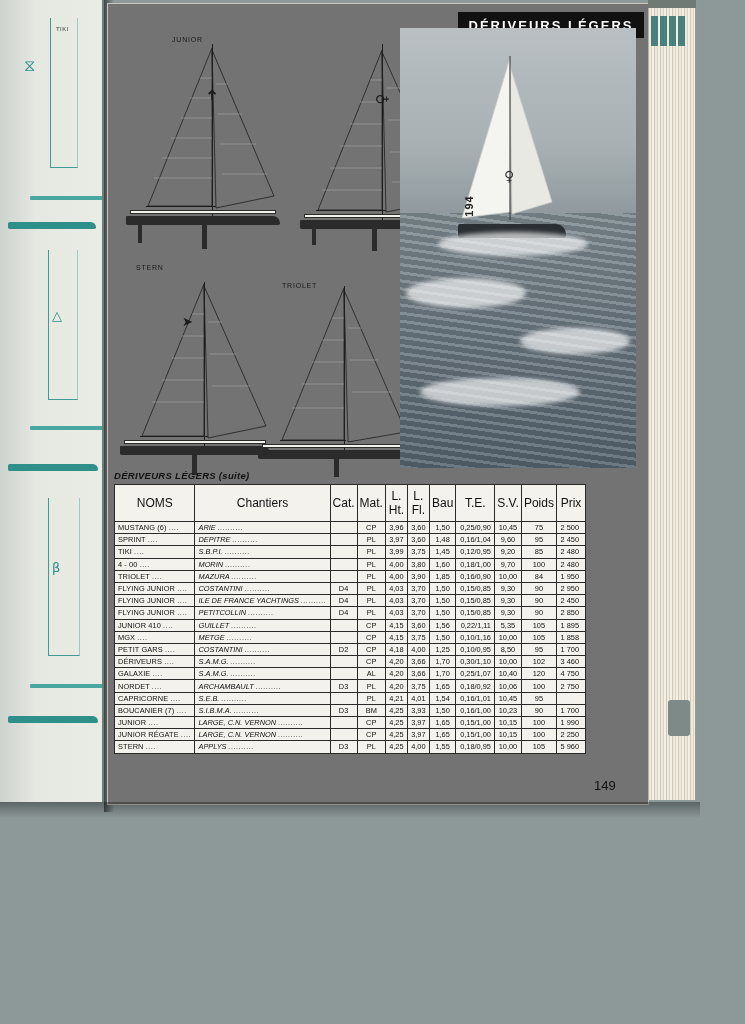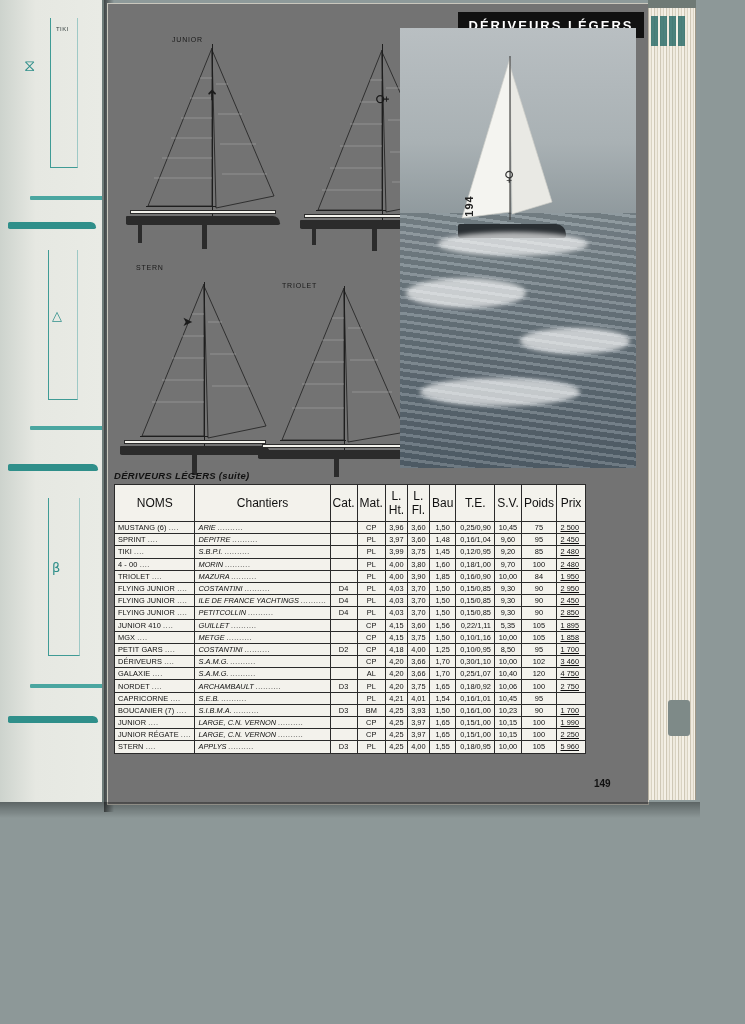--- a/index.html
+++ b/index.html
@@ -237,32 +237,31 @@
     white-space: nowrap;
   }
   td.nom { width: 86px; letter-spacing: .1px; }
   td.chantier { width: 110px; font-style: italic; }
   td.c { text-align: center; width: 22px; }
   td.m { text-align: center; width: 26px; }
   td.n { text-align: center; width: 30px; }
   td.te { text-align: right; width: 48px; }
   td.sv { text-align: center; width: 32px; }
   td.p { text-align: center; width: 28px; }
-  td.prix { text-align: right; width: 36px; padding-right: 6px; text-decoration: underline; }
+  td.prix { text-align: right; width: 36px; padding-right: 6px; }
   .dots {
     display: inline-block;
     color: #333;
     letter-spacing: .5px;
   }
   #folio {
     position: absolute;
     left: 480px; top: 308px;
-    font-size: 10px;
+    font-size: 13px;
     color: #111;
-    font-weight: bold;
   }
 
   
   #gutter {
     position: absolute;
     left: 104px; top: 0;
     width: 10px; height: 812px;
     background: linear-gradient(90deg, rgba(0,0,0,.55), rgba(0,0,0,0));
   }
   #bottom-shadow {

